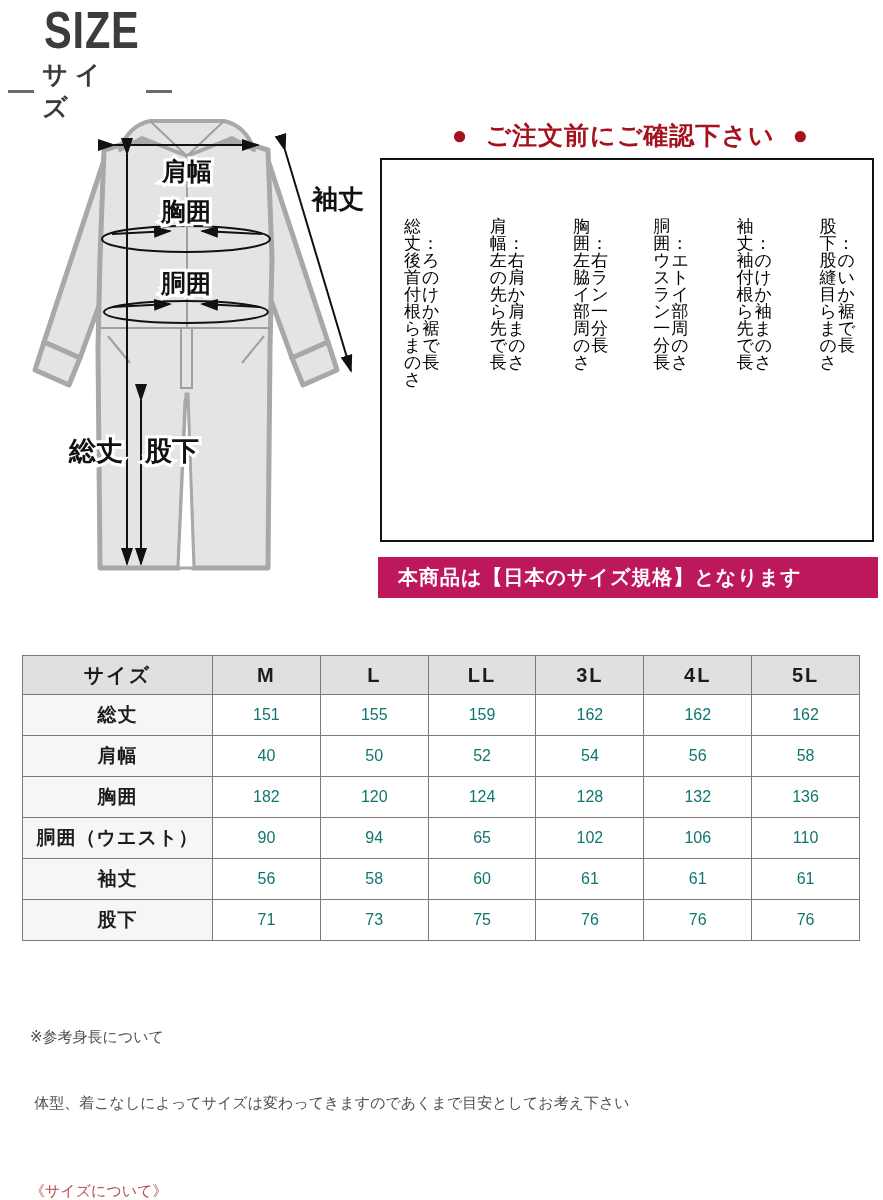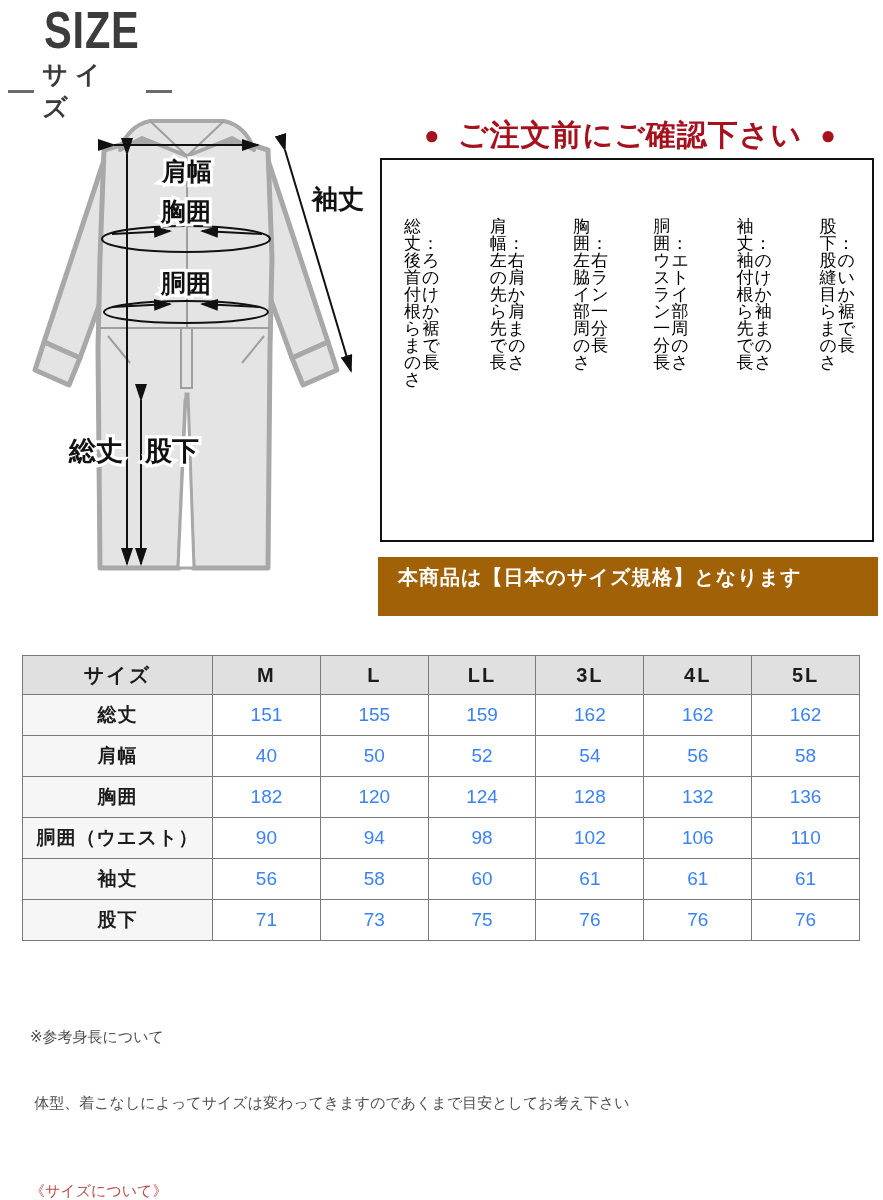--- a/index.html
+++ b/index.html
@@ -23,32 +23,32 @@
   .svg-label{
     font-family:"Liberation Sans","DejaVu Sans",sans-serif;font-weight:bold;fill:#111;
     stroke:#ffffff;stroke-width:6px;paint-order:stroke;text-anchor:middle;
   }
   
   .confirm-heading{
     position:absolute;left:382px;top:116px;width:496px;height:38px;
     display:flex;align-items:center;justify-content:center;gap:18px;
     color:#a5121e;font-weight:bold;
   }
-  .confirm-heading .txt{font-size:30px;letter-spacing:1px;}
+  .confirm-heading .txt{font-size:25px;letter-spacing:1px;}
   .confirm-heading .bullet{font-size:26px;line-height:1;}
   
   .def-box{
     position:absolute;left:380px;top:158px;width:494px;height:384px;
     border:2px solid #111;box-sizing:border-box;
     display:flex;flex-direction:row;gap:38px;padding:58px 10px 0 22px;
   }
   .def-item{font-size:17px;color:#000;letter-spacing:1px;line-height:17px;}
   
   .notice-bar{
-    position:absolute;left:378px;top:557px;width:500px;height:59px;background:#a16207;
+    position:absolute;left:378px;top:557px;width:500px;height:41px;background:#be185d;
     color:#ffffff;font-size:20px;font-weight:bold;line-height:41px;
     padding-left:20px;box-sizing:border-box;letter-spacing:1px;
   }
   
   table.size-table{
     position:absolute;left:22px;top:655px;width:838px;border-collapse:collapse;
     table-layout:fixed;
   }
   table.size-table col.c-label{width:190px;}
   table.size-table th,table.size-table td{
@@ -56,21 +56,21 @@
   }
   table.size-table thead th{
     background:#e0e0e0;height:38px;font-size:20px;font-weight:bold;color:#1c1c1c;
     letter-spacing:2px;
   }
   table.size-table tbody th{
     background:#f6f6f6;height:40px;font-size:19px;font-weight:bold;color:#1c1c1c;
     letter-spacing:1px;
   }
   table.size-table tbody td{
-    background:#ffffff;height:40px;font-size:19px;color:#3b82f6;font-weight:normal;
+    background:#ffffff;height:40px;font-size:16px;color:#0f766e;font-weight:normal;
   }
   
   .notes{
     position:absolute;left:30px;top:982px;width:840px;font-size:15px;line-height:22px;
     color:#4f4f4f;white-space:pre-wrap;
   }
   .notes .red{color:#bb4a48;}
   .notes .gap-top{margin-top:22px;}
 </style>
 </head>
@@ -196,21 +196,21 @@
         <td>120</td>
         <td>124</td>
         <td>128</td>
         <td>132</td>
         <td>136</td>
       </tr>
       <tr>
         <th>胴囲（ウエスト）</th>
         <td>90</td>
         <td>94</td>
-        <td>98</td>
+        <td>65</td>
         <td>102</td>
         <td>106</td>
         <td>110</td>
       </tr>
       <tr>
         <th>袖丈</th>
         <td>56</td>
         <td>58</td>
         <td>60</td>
         <td>61</td>

